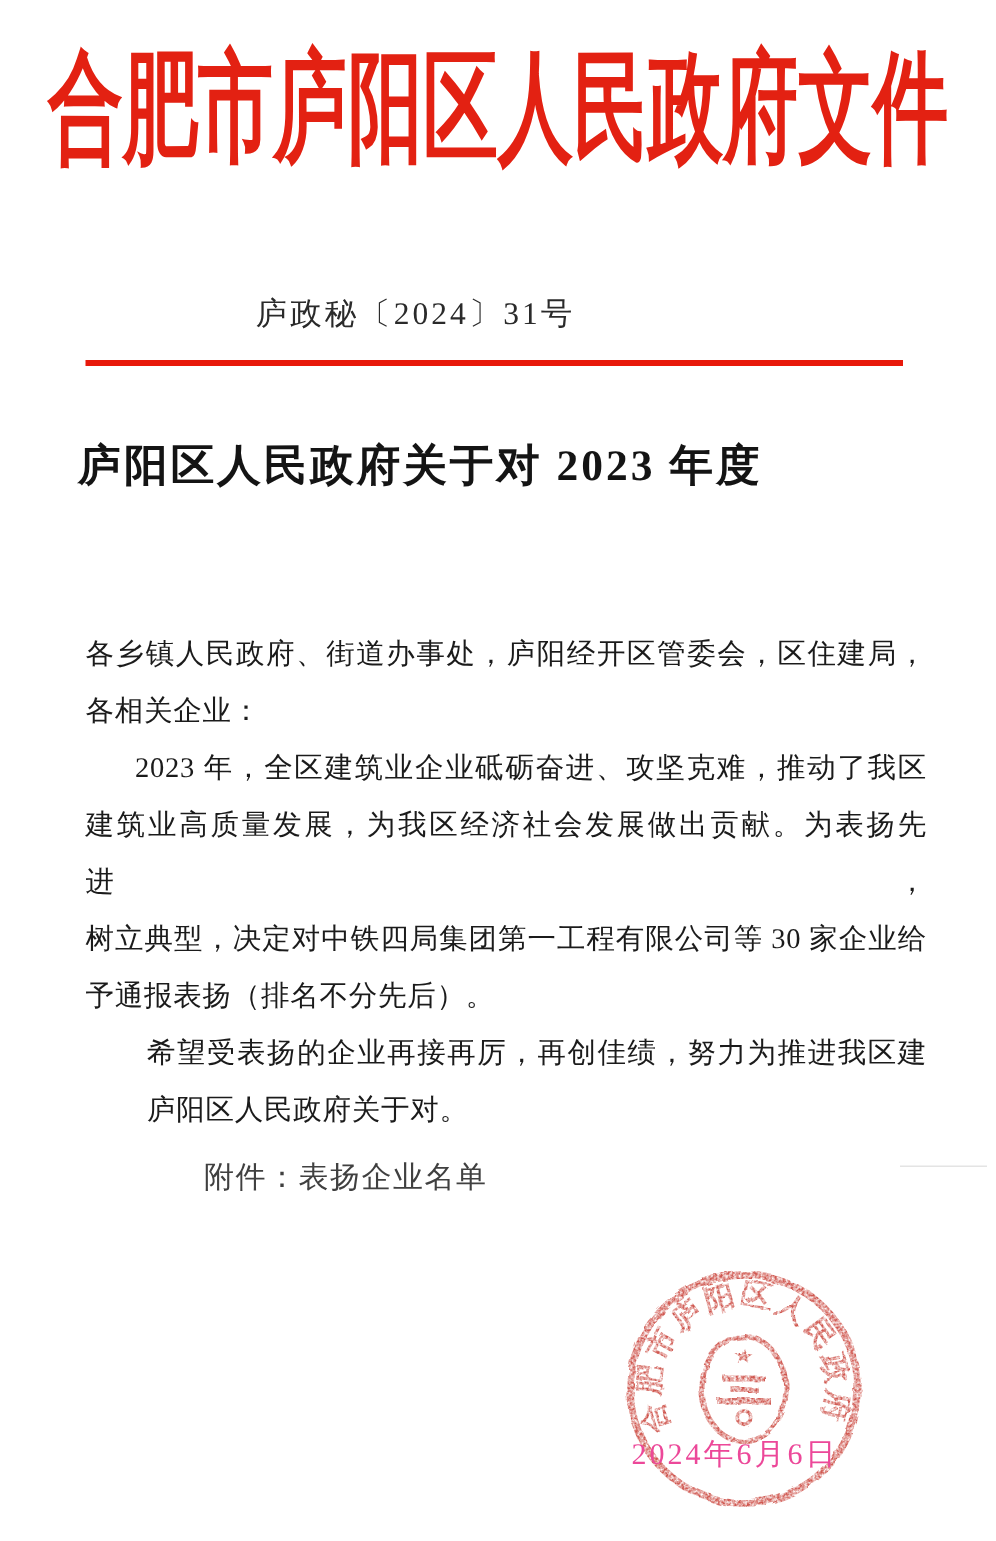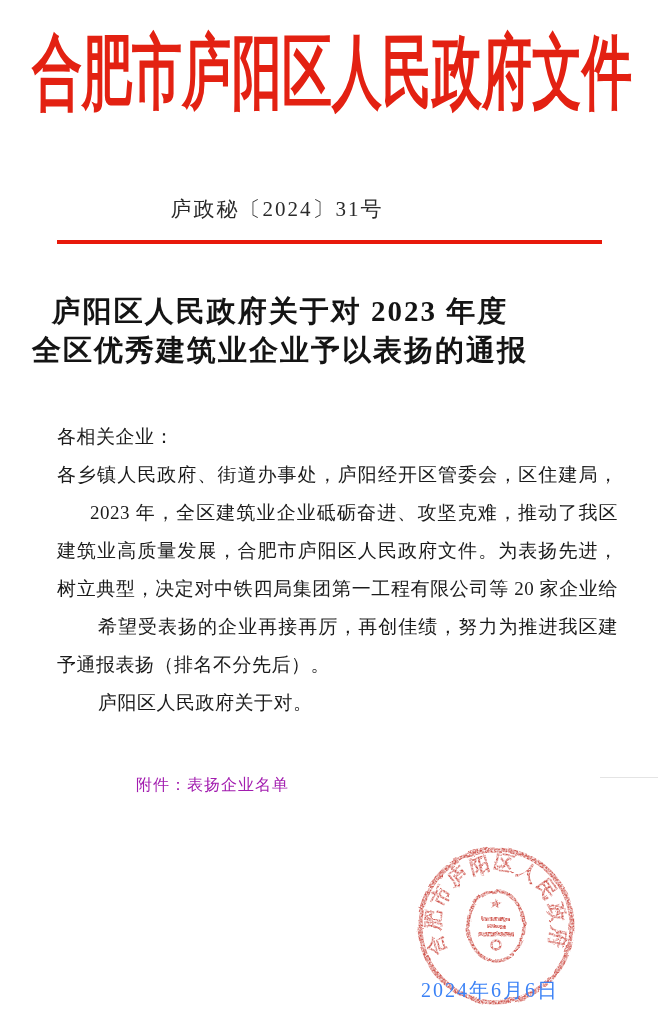--- a/index.html
+++ b/index.html
@@ -26,57 +26,56 @@
   }
   .body-block{
     position:absolute;top:418px;left:57px;width:561px;
     font-size:19px;line-height:38px;letter-spacing:0.5px;color:#1b1b1b;
   }
   .bl{min-height:38px;}
   .fill{text-align:justify;text-align-last:justify;}
   .ind1{text-indent:33px;font-family:Liberation Serif, serif;}
   .ind2{margin-left:41px;}
   .attachment{
-    position:absolute;top:766px;left:136px;font-size:16px;letter-spacing:1px;
-    line-height:38px;color:#a21caf;
+    position:absolute;top:766px;left:136px;font-size:20px;letter-spacing:1px;
+    line-height:38px;color:#404040;
   }
   .seal{position:absolute;left:413px;top:843px;width:166px;height:166px;z-index:2;}
   .sealText{font-size:20px;font-weight:bold;letter-spacing:1px;
     font-family:"Liberation Serif","DejaVu Serif",serif;}
   .starTxt{font-size:15px;text-anchor:middle;font-family:"DejaVu Sans",sans-serif;}
   .date{
-    position:absolute;left:421px;top:976px;font-size:20px;letter-spacing:2px;
-    color:#3b82f6;z-index:3;line-height:28px;
+    position:absolute;left:421px;top:956px;font-size:20px;letter-spacing:2px;
+    color:#ec4899;z-index:3;line-height:28px;
   }
   .scan-artifact{position:absolute;left:600px;top:777px;width:58px;height:1px;background:#e4e4e4;}
 </style>
 </head>
 <body>
 
 <div class="page">
 
   <div class="letterhead">合肥市庐阳区人民政府文件</div>
 
   <div class="docnum">庐政秘〔2024〕31号</div>
 
   <div class="divider"></div>
 
   <div class="title">
     <div>庐阳区人民政府关于对 2023 年度</div>
-    <div>全区优秀建筑业企业予以表扬的通报</div>
   </div>
 
   <div class="body-block">
+    <div class="bl fill">各乡镇人民政府、街道办事处，庐阳经开区管委会，区住建局，</div>
     <div class="bl">各相关企业：</div>
-    <div class="bl fill">各乡镇人民政府、街道办事处，庐阳经开区管委会，区住建局，</div>
     <div class="bl fill ind1">2023 年，全区建筑业企业砥砺奋进、攻坚克难，推动了我区</div>
-    <div class="bl fill">建筑业高质量发展，合肥市庐阳区人民政府文件。为表扬先进，</div>
-    <div class="bl fill">树立典型，决定对中铁四局集团第一工程有限公司等 20 家企业给</div>
+    <div class="bl fill">建筑业高质量发展，为我区经济社会发展做出贡献。为表扬先进，</div>
+    <div class="bl fill">树立典型，决定对中铁四局集团第一工程有限公司等 30 家企业给</div>
+    <div class="bl">予通报表扬（排名不分先后）。</div>
     <div class="bl fill ind2">希望受表扬的企业再接再厉，再创佳绩，努力为推进我区建</div>
-    <div class="bl">予通报表扬（排名不分先后）。</div>
     <div class="bl ind2">庐阳区人民政府关于对。</div>
   </div>
 
   <div class="attachment">附件：表扬企业名单</div>
 
   <svg class="seal" viewBox="0 0 166 166" xmlns="http://www.w3.org/2000/svg">
     <defs>
       <filter id="stamp" x="-15%" y="-15%" width="130%" height="130%">
         <feTurbulence type="fractalNoise" baseFrequency="0.08" numOctaves="2" seed="3" result="warp"></feTurbulence>
         <feDisplacementMap in="SourceGraphic" in2="warp" scale="4" result="disp"></feDisplacementMap>

